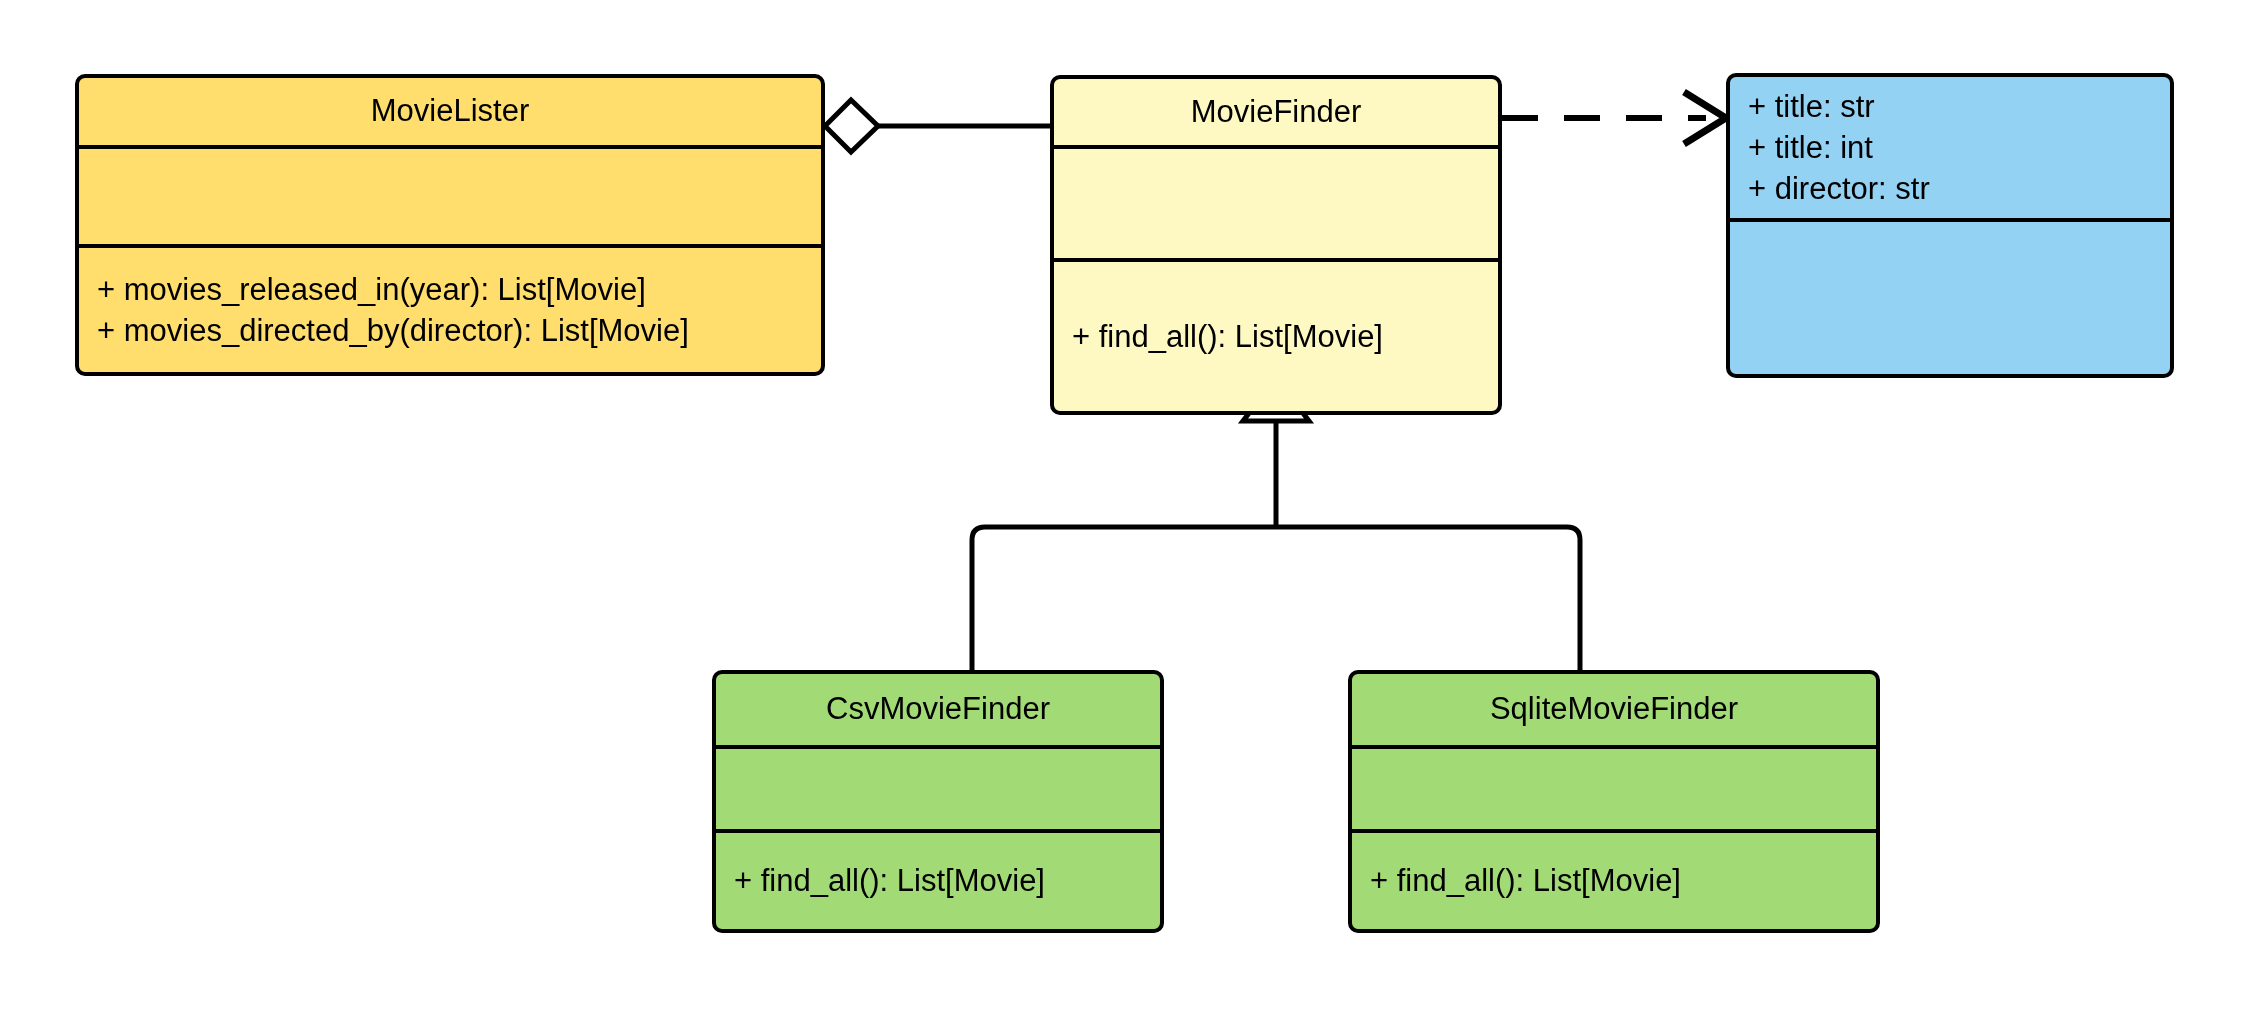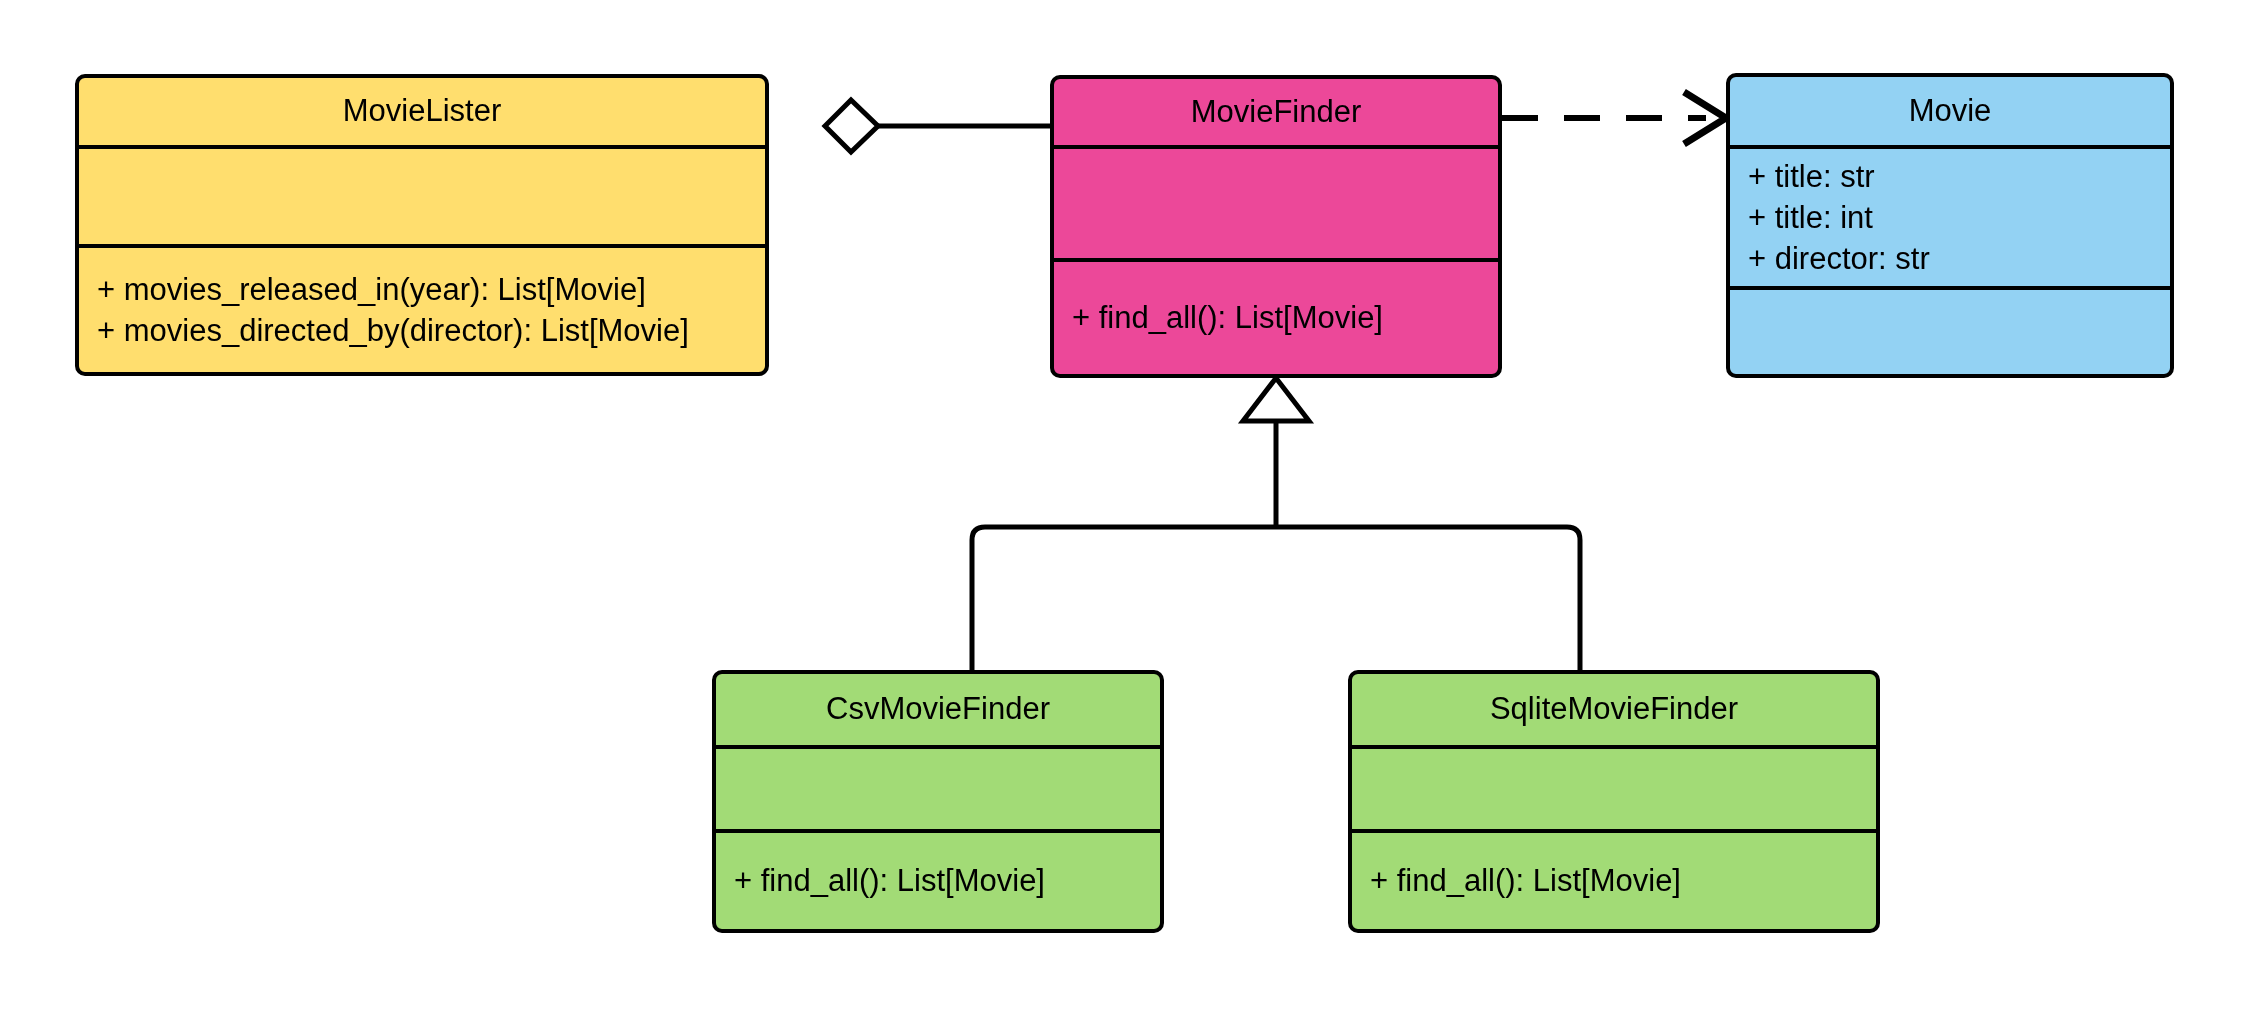--- a/index.html
+++ b/index.html
@@ -89,45 +89,42 @@
     <g>
 
       <line x1="1276" y1="527" x2="1276" y2="421" stroke="#000000" stroke-width="5"></line>
 
       <polygon points="1276,378 1243,421 1309,421" fill="#FFFFFF" stroke="#000000" stroke-width="5" stroke-linejoin="miter"></polygon>
 
       <path d="M 972 670 L 972 540 Q 972 527 985 527 L 1567 527 Q 1580 527 1580 540 L 1580 670" fill="none" stroke="#000000" stroke-width="5" stroke-linecap="butt"></path>
     </g>
   </svg>
 
-  <div class="uml-class" style="left:75px; top:74px; width:694px; height:302px; background:#FFDE6E;">
+  <div class="uml-class" style="left:75px; top:74px; width:750px; height:302px; background:#FFDE6E;">
     <div class="compartment cmp-name" style="height:67px;">
       <span class="class-title">MovieLister</span>
     </div>
     <div class="compartment cmp-empty" style="height:99px;"></div>
     <div class="compartment cmp-members" style="flex:1;">
       <div class="member-line">+ movies_released_in(year): List[Movie]</div>
       <div class="member-line">+ movies_directed_by(director): List[Movie]</div>
     </div>
   </div>
 
-  <div class="uml-class" style="left:1050px; top:75px; width:452px; height:303px; background:#ec4899;">
+  <div class="uml-class" style="left:1050px; top:75px; width:452px; height:340px; background:#fef9c3;">
     <div class="compartment cmp-name" style="height:66px;">
       <span class="class-title">MovieFinder</span>
     </div>
     <div class="compartment cmp-empty" style="height:113px;"></div>
     <div class="compartment cmp-members" style="flex:1;">
       <div class="member-line">+ find_all(): List[Movie]</div>
     </div>
   </div>
 
   <div class="uml-class" style="left:1726px; top:73px; width:448px; height:305px; background:#93D2F3;">
-    <div class="compartment cmp-name" style="height:68px;">
-      <span class="class-title">Movie</span>
-    </div>
     <div class="compartment cmp-members" style="height:141px;">
       <div class="member-line">+ title: str</div>
       <div class="member-line">+ title: int</div>
       <div class="member-line">+ director: str</div>
     </div>
     <div class="compartment cmp-empty" style="flex:1;"></div>
   </div>
 
   <div class="uml-class" style="left:712px; top:670px; width:452px; height:263px; background:#A2DB76;">
     <div class="compartment cmp-name" style="height:71px;">

